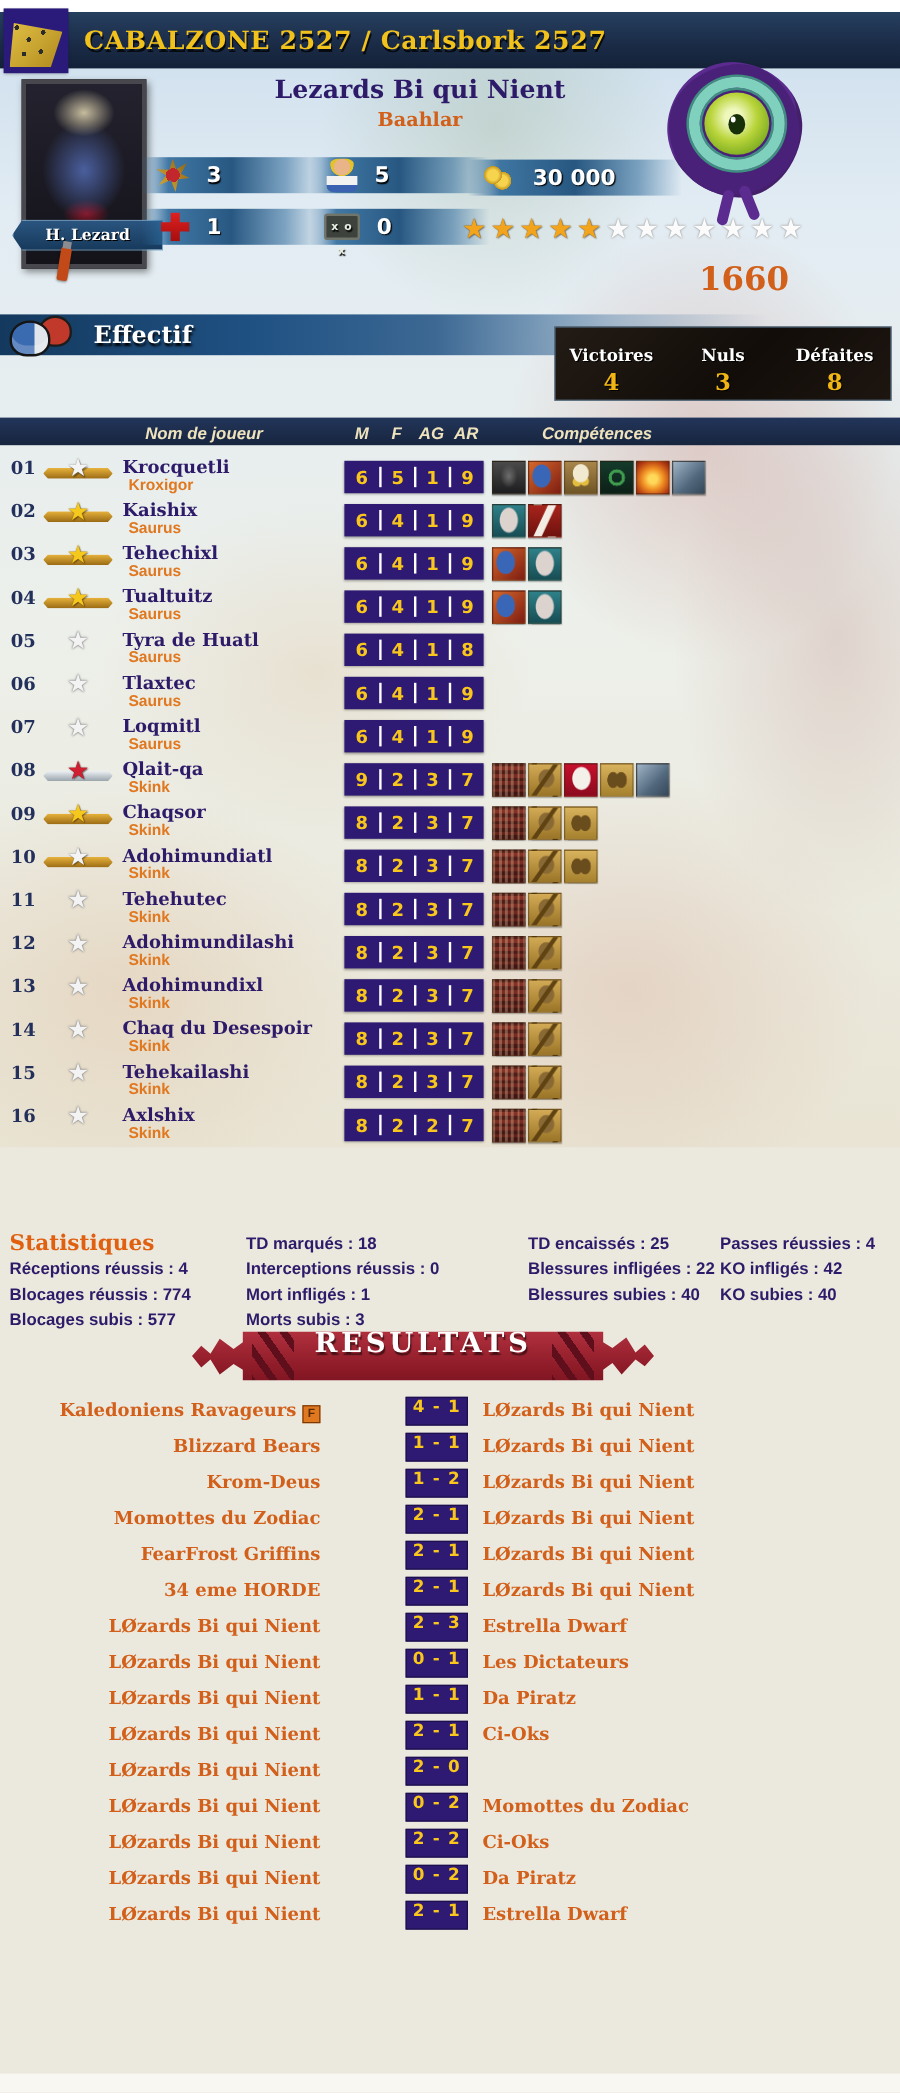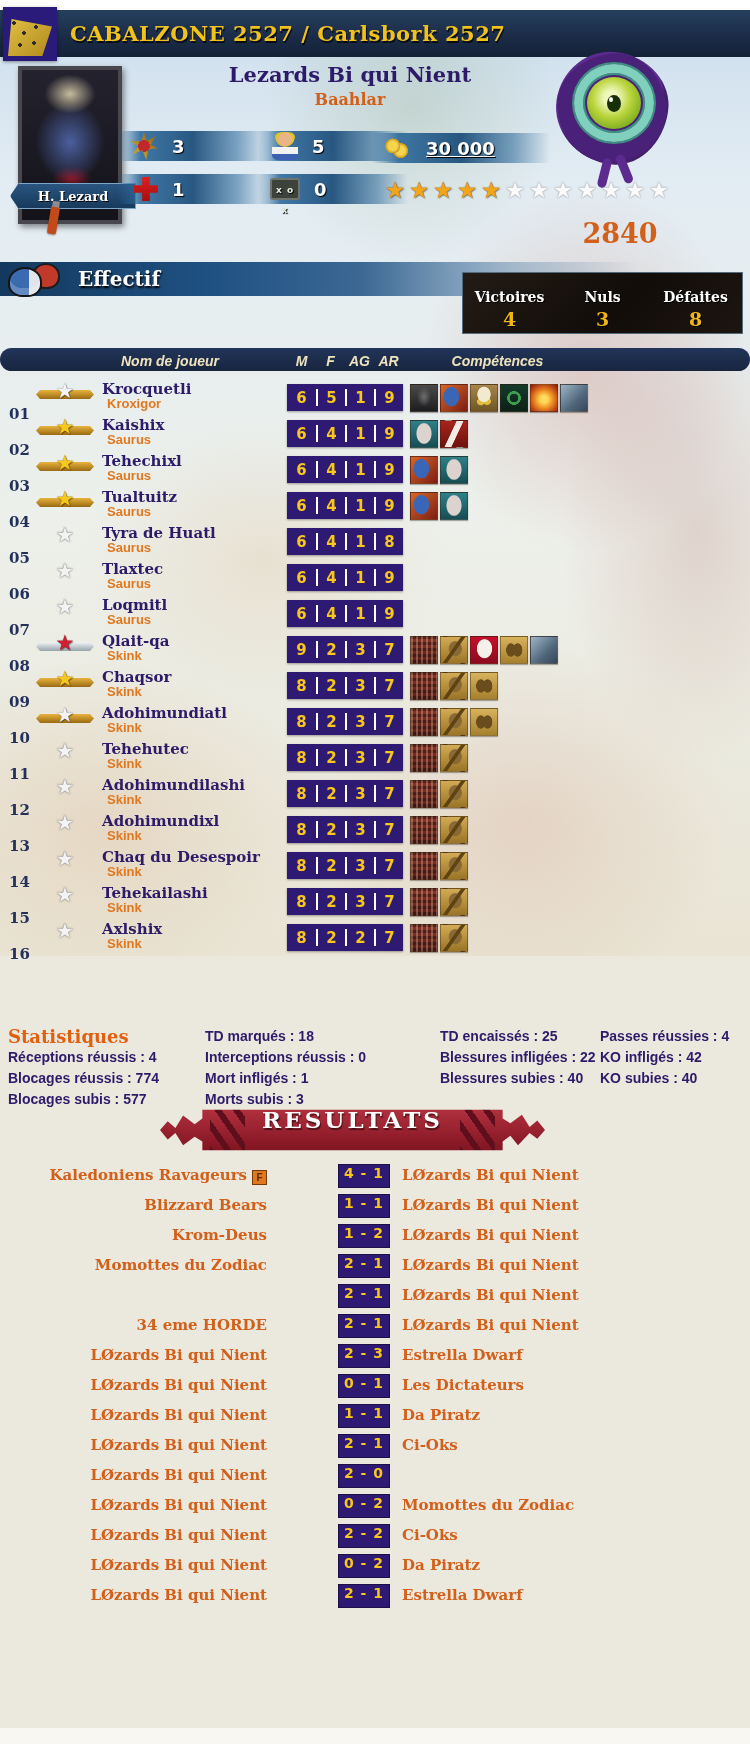--- a/index.html
+++ b/index.html
@@ -64,21 +64,21 @@
   
   .chip{position:absolute;height:30px;display:flex;align-items:center;
     background:linear-gradient(90deg,rgba(43,104,154,0) 0%,rgba(43,104,154,.88) 15%,
       rgba(30,80,124,.95) 50%,rgba(43,104,154,.55) 80%,rgba(43,104,154,0) 100%);
     color:#fff;font:bold 18px "DejaVu Sans",sans-serif;text-shadow:1px 1px 1px #000;}
   .chip .num{margin-left:14px;}
   #chip-reroll{left:118px;top:131px;width:150px;}
   #chip-cheer{left:258px;top:131px;width:150px;}
   #chip-apo{left:118px;top:174px;width:150px;}
   #chip-assist{left:258px;top:174px;width:150px;}
-  #chip-coins{left:372px;top:133px;width:178px;text-decoration:underline;}
+  #chip-coins{left:390px;top:133px;width:178px;}
   .ic-reroll{width:28px;height:28px;margin-left:12px;
     background:radial-gradient(circle 6px at 50% 50%,#c1272d 96%,transparent 97%),
       linear-gradient(45deg,#dcae35,#8a5f12);
     clip-path:polygon(50% 0,60% 32%,92% 14%,74% 46%,100% 58%,66% 62%,58% 100%,44% 64%,8% 80%,30% 50%,0 32%,40% 34%);}
   .ic-cheer{width:26px;height:28px;margin-left:14px;border-radius:40% 40% 20% 20%;
     background:
       radial-gradient(circle 7px at 50% 26%, #e9b488 94%, transparent),
       radial-gradient(circle 10px at 50% 18%, #e3c22c 94%, transparent),
       linear-gradient(180deg,rgba(0,0,0,0) 52%,#f2f2f2 53% 78%,#3a62b0 79%);}
   .ic-apo{width:24px;height:24px;margin-left:16px;background:linear-gradient(180deg,#e02020,#a60e0e);
@@ -145,30 +145,30 @@
   #record-box{position:absolute;left:462px;top:272px;width:281px;height:62px;
     background:linear-gradient(135deg,#231b15 0%,#120d09 55%,#1d1510 100%);
     border:1px solid rgba(130,180,220,.55);box-sizing:border-box;display:flex;}
   .rec-col{flex:1;text-align:center;}
   .rec-label{margin-top:16px;color:#fff;font:bold 14px "DejaVu Serif",serif;text-shadow:1px 1px 0 #000;}
   .rec-num{margin-top:3px;color:#f2b614;font:bold 19px "DejaVu Serif",serif;text-shadow:1px 1px 0 #000;}
 
   
   #thead{position:absolute;left:0;top:348px;width:750px;height:23px;
     background:linear-gradient(180deg,#22355a,#17253e);color:#efe3bd;
-    font:italic bold 14px "Liberation Sans",sans-serif;border-radius:12px;}
+    font:italic bold 14px "Liberation Sans",sans-serif;}
   #thead span{position:absolute;top:5px;text-align:center;}
   .h-name{left:95px;width:150px;}
   .h-m{left:287px;width:29px;}  .h-f{left:316px;width:29px;}
   .h-ag{left:345px;width:29px;} .h-ar{left:374px;width:29px;}
   .h-comp{left:410px;width:175px;}
 
   #rows{position:absolute;left:0;top:380px;width:750px;}
   .prow{position:relative;height:36px;}
-  .p-num{position:absolute;left:9px;top:1px;font:bold 15px "DejaVu Serif",serif;color:#23305c;margin-top:24px;}
+  .p-num{position:absolute;left:9px;top:1px;font:bold 15px "DejaVu Serif",serif;color:#23305c;}
   .p-badge{position:absolute;left:36px;top:3px;width:58px;height:22px;}
   .p-badge::before{content:"";position:absolute;left:0;right:0;top:7px;height:9px;
     clip-path:polygon(0 50%,7% 0,93% 0,100% 50%,93% 100%,7% 100%);}
   .p-badge::after{content:"★";position:absolute;left:50%;transform:translateX(-50%);top:-5px;
     font-size:21px;line-height:26px;}
   .b-star-plain::before{display:none;}
   .b-star-plain::after{color:#f3f3f3;text-shadow:0 0 1px #777,0 0 2px #777;}
   .b-gold-wings::before{background:linear-gradient(180deg,#e8b33c,#9a6a14);}
   .b-gold-wings::after{color:#f5c81e;text-shadow:0 0 1px #7a4a00,1px 1px 1px rgba(0,0,0,.4);}
   .b-silver-wings::before{background:linear-gradient(180deg,#e8b33c,#9a6a14);}
@@ -296,21 +296,21 @@
 
   <div id="emblem">
     <div class="splat"></div>
     <div class="ring"></div>
     <div class="eyeball"></div>
     <div class="pupil"></div>
     <div class="tent1"></div>
     <div class="tent2"></div>
   </div>
 
-  <div id="value-num">2840</div>
+  <div id="value-num">1660</div>
 
   <div id="effectif-bar">
     <span id="ic-helmets"></span>
     <span>Effectif</span>
   </div>
 
   <div id="record-box">
     <div class="rec-col">
       <div class="rec-label">Victoires</div>
       <div class="rec-num">4</div>
@@ -656,20 +656,21 @@
     <span class="r-away">LØzards Bi qui Nient</span>
   </div>
 
   <div class="rrow">
     <span class="r-home">Momottes du Zodiac</span>
     <span class="r-score">2 - 1</span>
     <span class="r-away">LØzards Bi qui Nient</span>
   </div>
 
   <div class="rrow">
+    <span class="r-home">FearFrost Griffins</span>
     <span class="r-score">2 - 1</span>
     <span class="r-away">LØzards Bi qui Nient</span>
   </div>
 
   <div class="rrow">
     <span class="r-home">34 eme HORDE</span>
     <span class="r-score">2 - 1</span>
     <span class="r-away">LØzards Bi qui Nient</span>
   </div>
 

